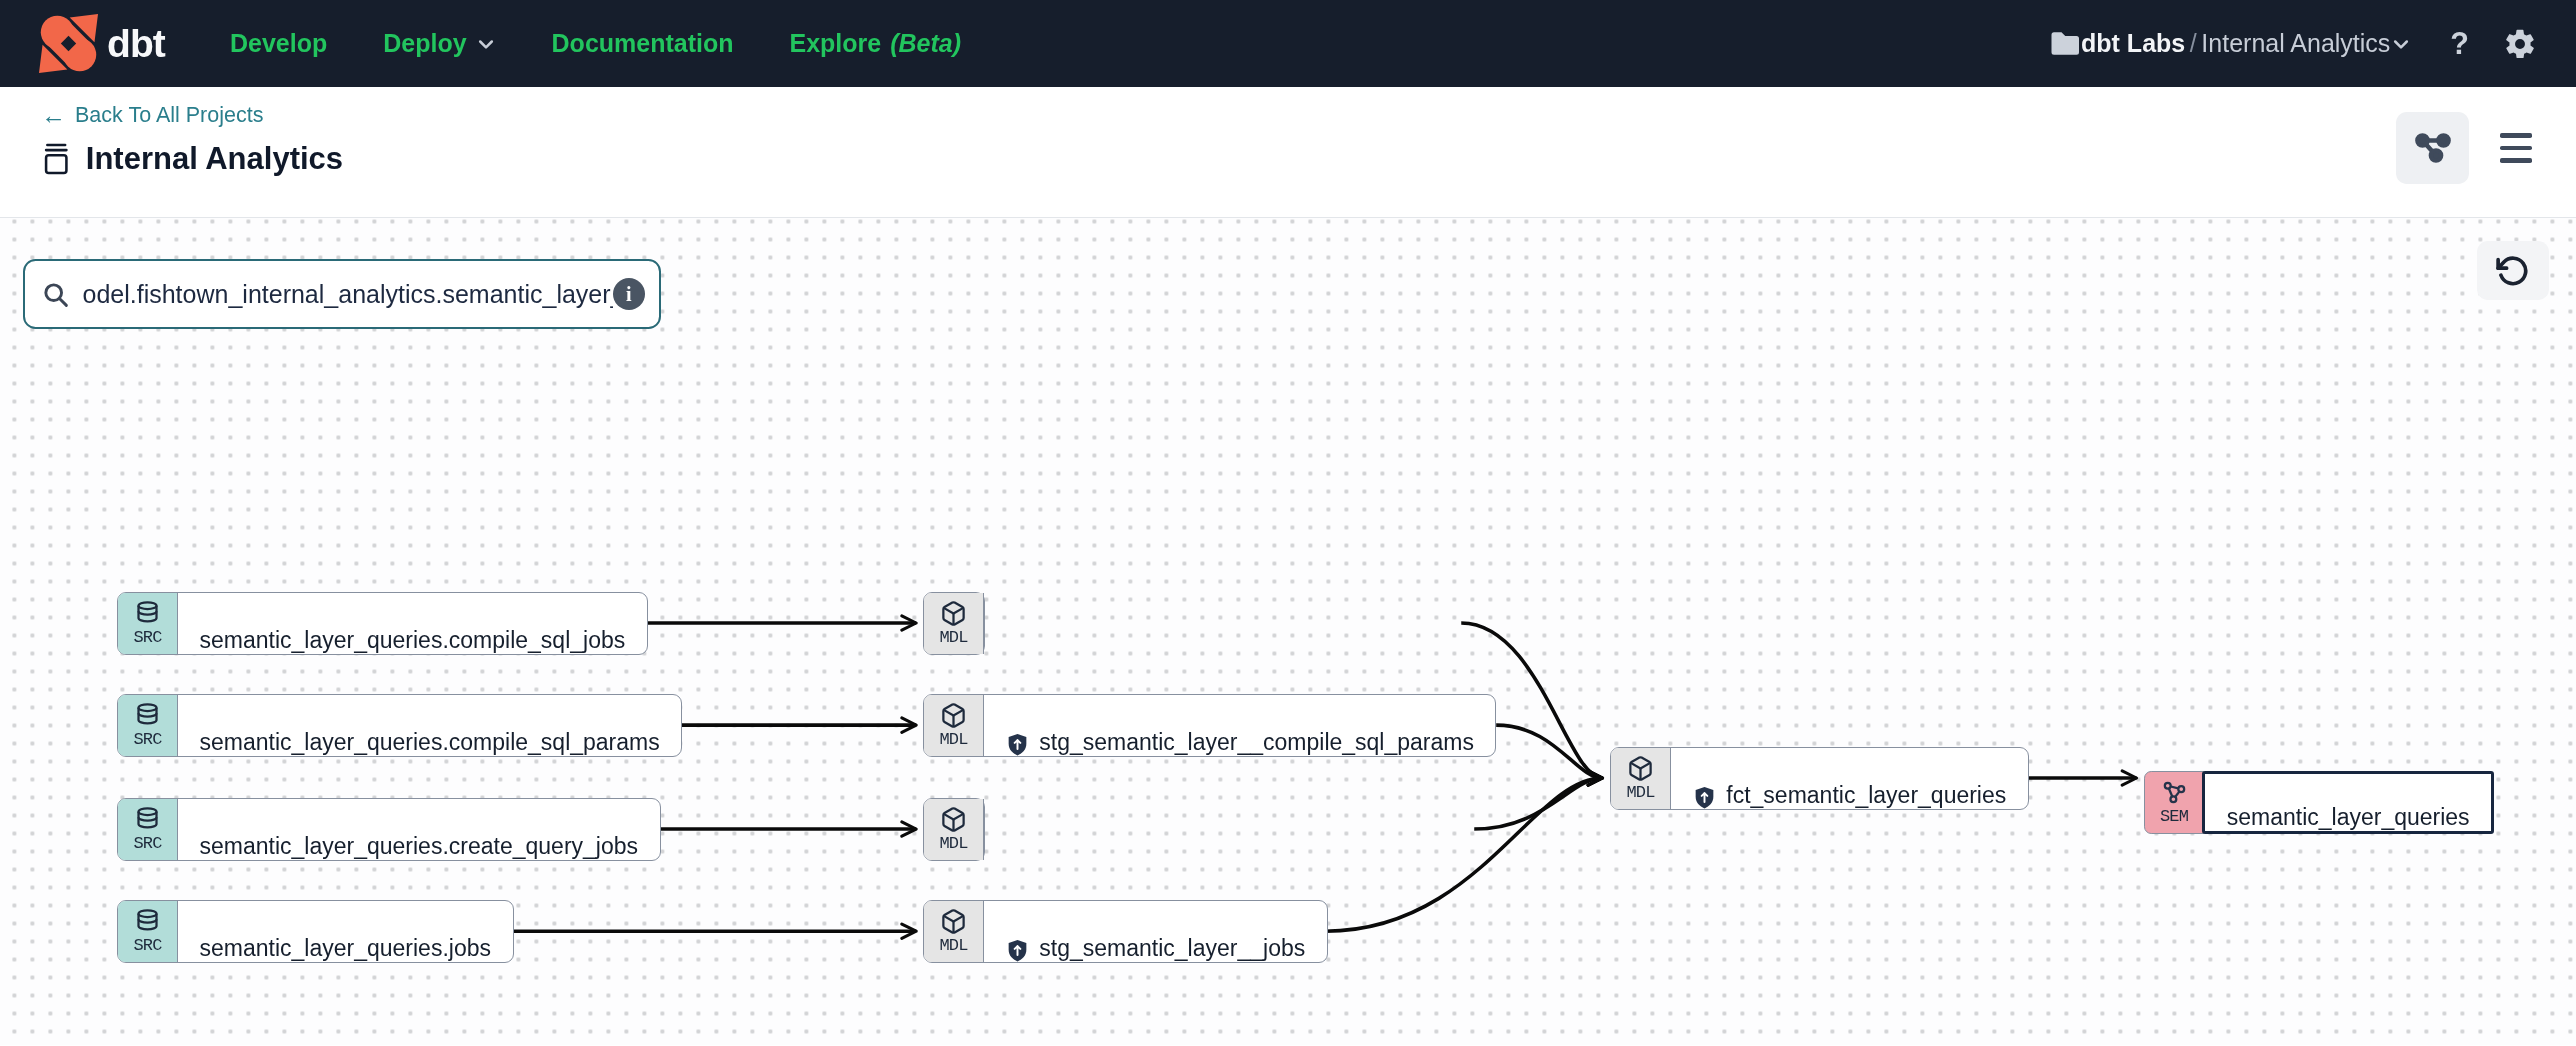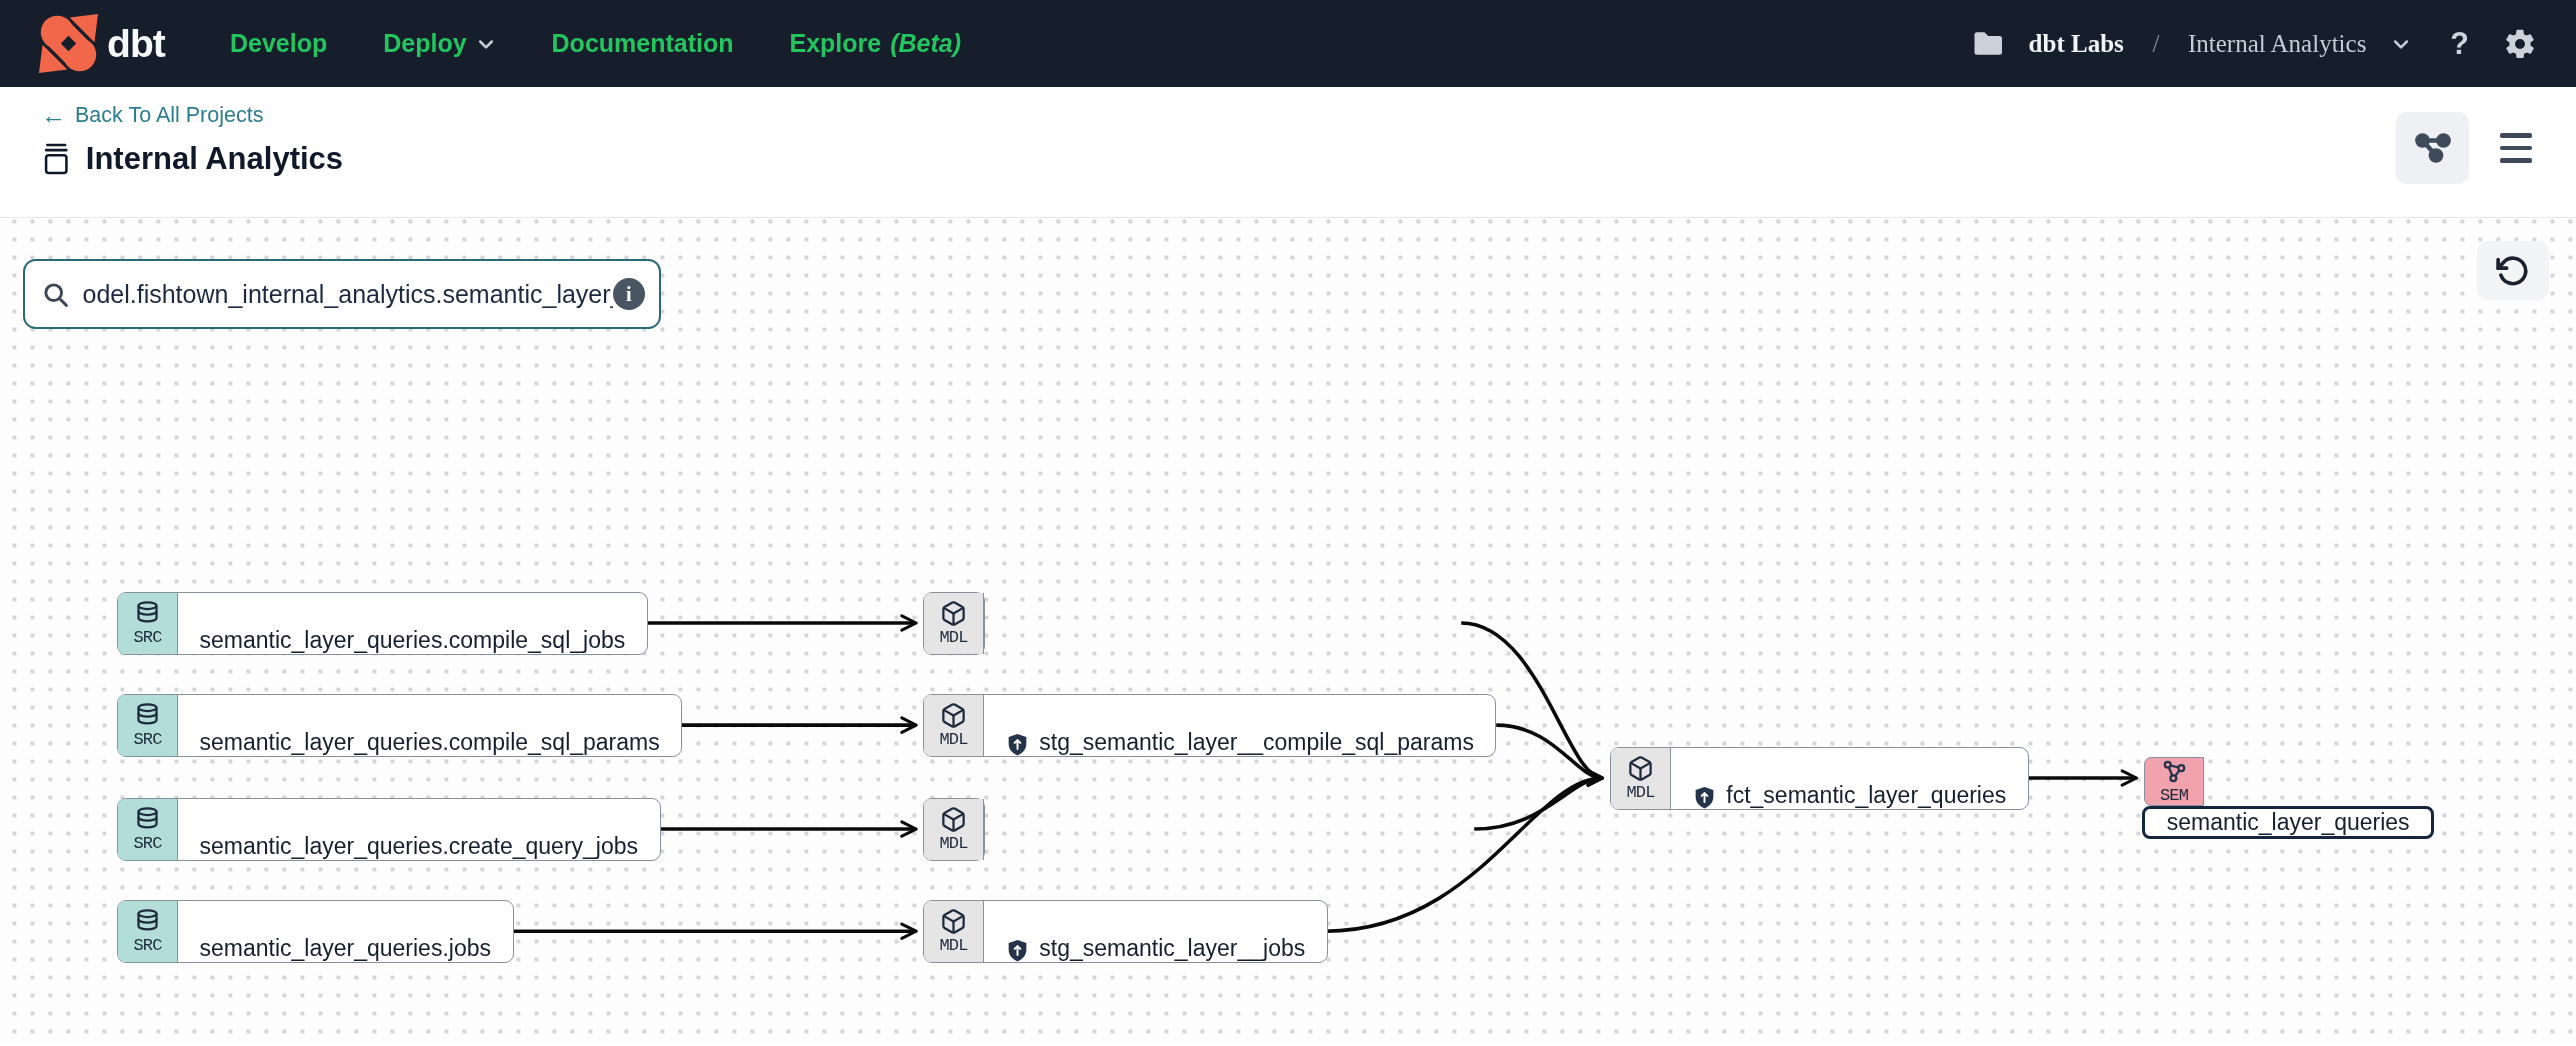--- a/index.html
+++ b/index.html
@@ -9,21 +9,21 @@
   
   .navbar { height:87px; background:#161e2c; display:flex; align-items:center; padding:0 39px;justify-content:space-between; }
   .brand { display:flex; align-items:center; gap:9px; }
   .brand-logo { width:59px; height:59px; }
   .brand-text { color:#f7f8fa; font-size:39px; font-weight:800; letter-spacing:-0.9px; }
   .nav-items { display:flex; align-items:center; gap:56px; margin-left:65px; }
   .nav-item { color:#22c55e; font-size:25px; font-weight:600; display:flex; align-items:center; gap:9px; cursor:pointer; }
   .nav-item .beta { font-style:italic; }
   .chev { width:20px; height:20px; }
   .nav-right { margin-left:auto; display:flex; align-items:center; gap:16px; }
-  .acct { display:flex; align-items:center; gap:25px; color:#c7cdd7; font-size:25px;font-family:Liberation Serif, serif; }
+  .acct { display:flex; align-items:center; gap:1px; color:#c7cdd7; font-size:25px; }
   .acct .bold { color:#f2f4f7; font-weight:700; }
   .acct .slash { color:#87909f; padding:0 3.6px; }
   .help-q { color:#ccd2db; font-size:30.5px; font-weight:700; margin-left:23px; cursor:pointer; }
   .gear { width:34px; height:34px; margin-left:18px; cursor:pointer; }
 
   
   .page-header { height:131px; background:#fff; border-bottom:1.8px solid #e3e6ea; position:relative; padding:14.3px 0 0 41px; }
   .back-link { display:flex; align-items:center; gap:9px; color:#2a7e8c; font-size:21.5px; cursor:pointer; width:max-content; }
   .title-row { display:flex; align-items:center; gap:14.3px; margin-top:10.8px; }
   .title-icon { width:30.5px; height:34px; }
@@ -63,21 +63,21 @@
   .tab-label { font-family:"Liberation Mono", monospace; font-size:17px; color:#1e2a3c; letter-spacing:-0.9px; }
   .tab-src { background:#b2ddd9; }
   .tab-mdl { background:#e5e5e5; }
   .tab-sem { background:#f0a3ad; }
   .node-body { display:flex; align-items:flex-end; gap:10.8px; padding:0 21.5px; white-space:nowrap; }
   .node-label { font-size:23px; color:#161f2d; }
   .shield { width:23px; height:23px; flex:none; }
 
   .node-sem { border:none; background:transparent; }
   .node-sem .node-tab { border:1.8px solid #87909f; border-radius:7.2px 0 0 7.2px; }
-  .node-sem .node-body { background:#fff; border:3.6px solid #17263f; border-radius:8px; margin-left:-1.8px; }
+  .node-sem .node-body { background:#fff; border:3.6px solid #17263f; border-radius:3px; margin-left:-1.8px; }
 </style>
 </head>
 <body>
 
 <div class="navbar">
   <div class="brand">
     <svg class="brand-logo" viewBox="0 0 100 100">
       <g fill="#f26749">
         <circle cx="31" cy="31" r="28"></circle>
         <circle cx="69" cy="69" r="28"></circle>
@@ -319,21 +319,21 @@
     </div>
     <div class="node-body">
       <svg class="shield" viewBox="0 0 24 26">
           <path d="M12 1 L22 4.5 V12 C22 19 17.5 23 12 25.5 C6.5 23 2 19 2 12 V4.5 Z" fill="#25334a"></path>
           <path d="M12 18 V8 M8.8 11.2 L12 8 L15.2 11.2" stroke="#fff" stroke-width="2.2" fill="none" stroke-linecap="round" stroke-linejoin="round"></path>
         </svg>
       <span class="node-label">fct_semantic_layer_queries</span>
     </div>
   </div>
 
-  <div class="node node-sem" style="left:2144px; top:539px;flex-direction:column;">
+  <div class="node node-sem" style="left:2144px; top:553px;">
     <div class="node-tab tab-sem">
       <svg viewBox="0 0 24 24">
         <g stroke="#25334a" stroke-width="2" fill="none">
           <line x1="6" y1="6" x2="18" y2="9"></line>
             <line x1="18" y1="9" x2="11" y2="18"></line>
             <line x1="11" y1="18" x2="6" y2="6"></line>
         </g>
         <g fill="#f0a3ad" stroke="#25334a" stroke-width="2">
           <circle cx="6" cy="6" r="2.6"></circle>
             <circle cx="18" cy="9" r="2.6"></circle>

